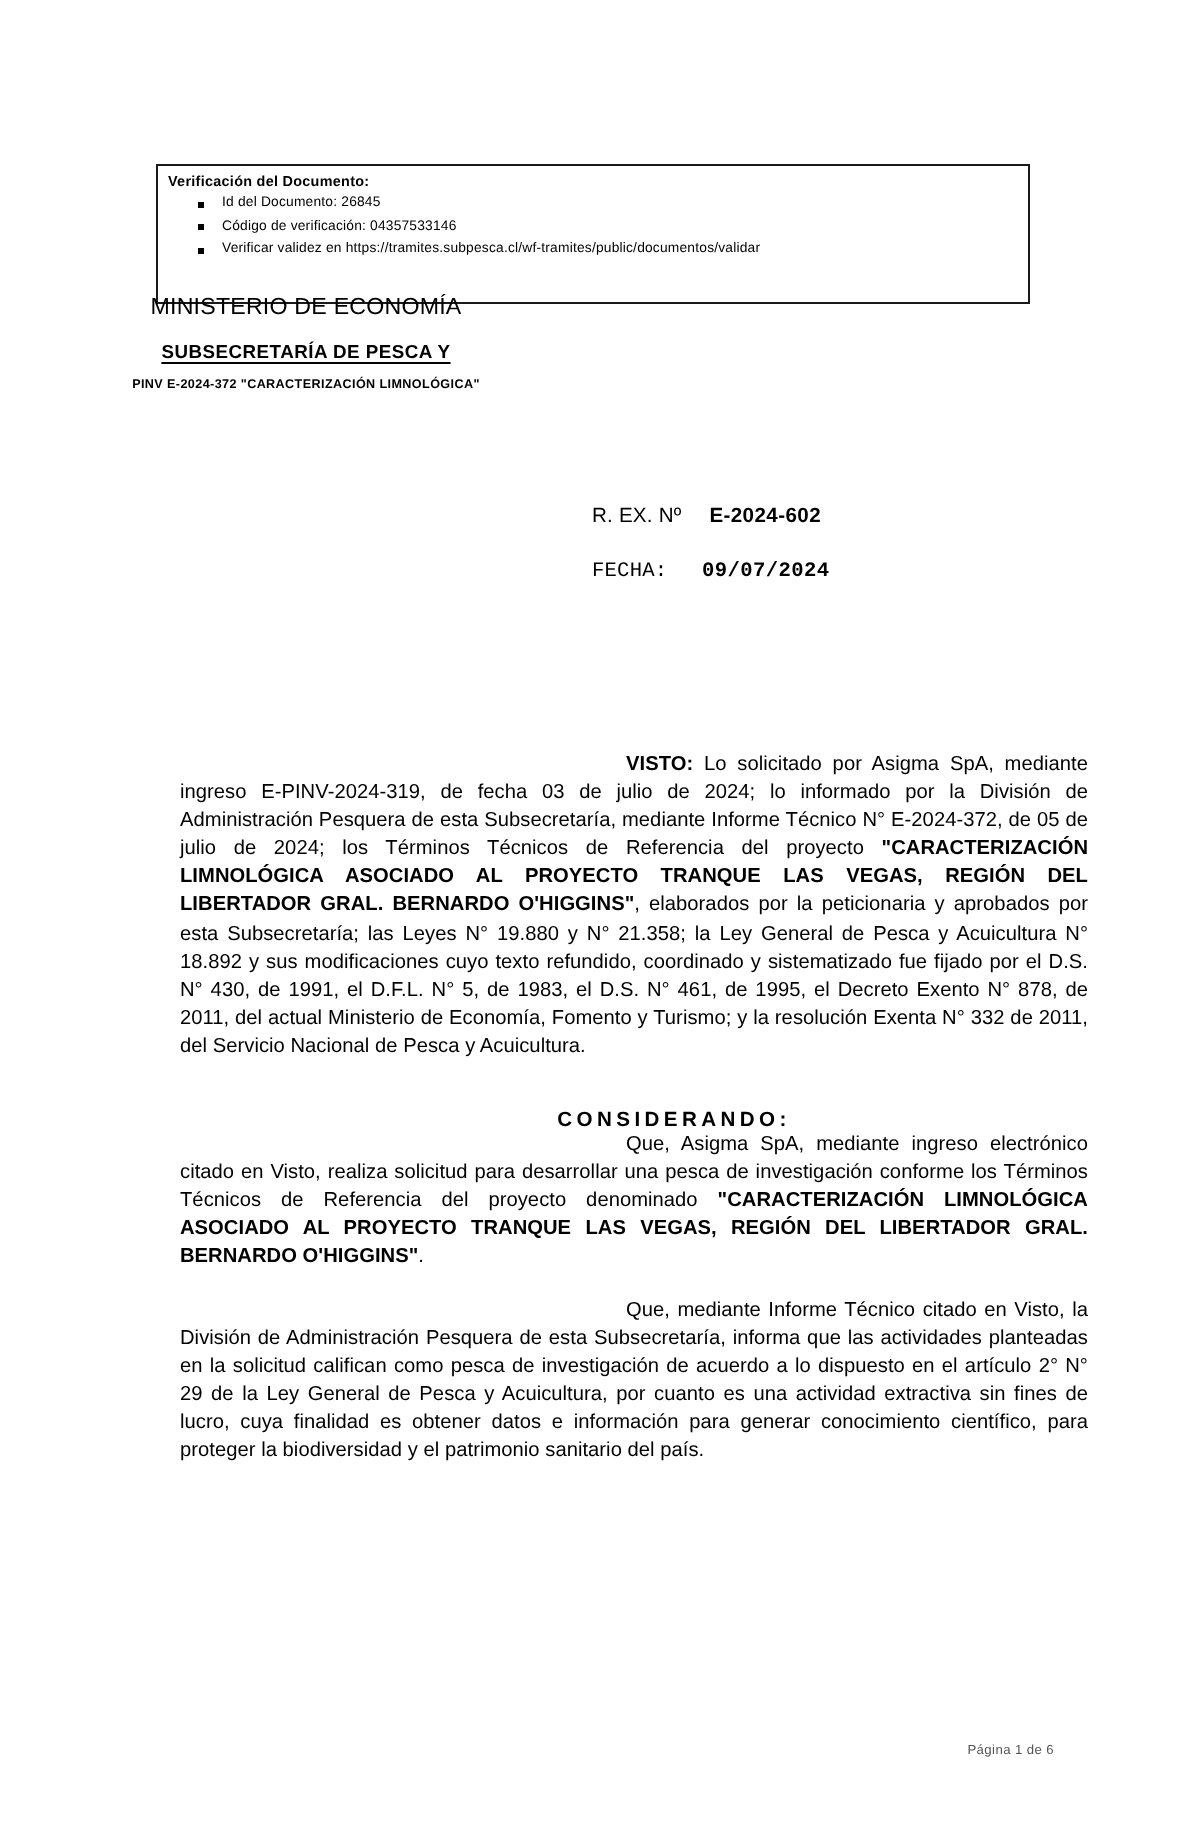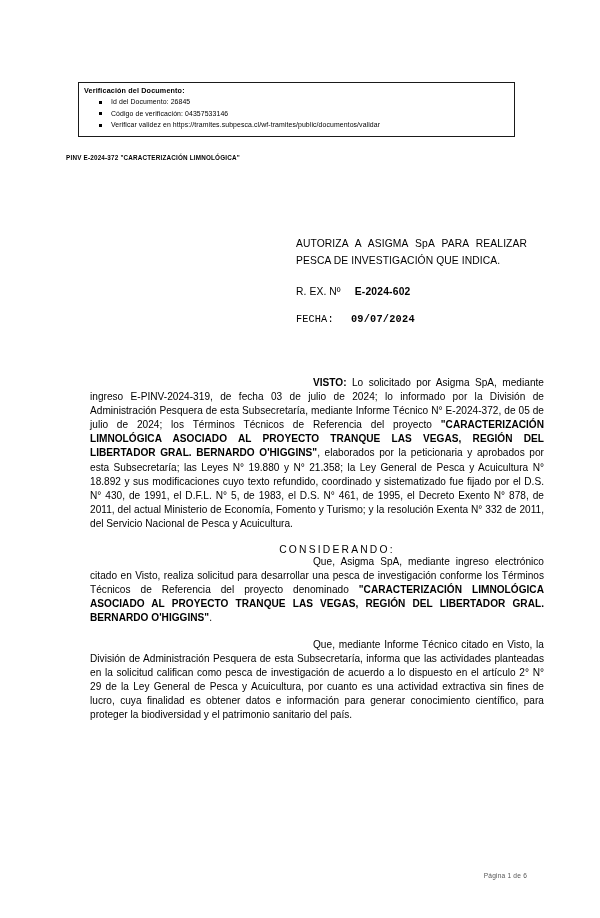--- a/index.html
+++ b/index.html
@@ -15,21 +15,21 @@
     color: #000000;
     overflow: hidden;
   }
 
   
   .verif-box {
     position: absolute;
     left: 78px;
     top: 82px;
     width: 437px;
-    height: 55px;
+    height: 70px;
     border: 1px solid #1a1a1a;
     box-sizing: border-box;
     overflow: hidden;
   }
   .verif-title {
     font-size: 7.2px;
     font-weight: bold;
     letter-spacing: 0.15px;
     margin: 3px 0 0 5px;
     white-space: nowrap;
@@ -144,24 +144,24 @@
   .para.indent {
     text-indent: 223px;
   }
   .para + .para {
     margin-top: 12px;
   }
   .para b { font-weight: bold; }
 
   .considerando {
     font-size: 10.3px;
-    font-weight: normal;
+    font-weight: bold;
     letter-spacing: 2.2px;
     text-align: center;
-    margin: 13px 0 0 0;
+    margin: 24px 0 0 0;
     padding-left: 40px;
   }
   .gap-after-heading { }
 
   
   .footer {
     position: absolute;
     left: 0;
     top: 872px;
     width: 527px;
@@ -178,28 +178,29 @@
   <div class="verif-title">Verificación del Documento:</div>
   <ul class="verif-list">
     <li>Id del Documento: 26845</li>
     <li>Código de verificación: 04357533146</li>
     <li>Verificar validez en https://tramites.subpesca.cl/wf-tramites/public/documentos/validar</li>
   </ul>
 </div>
 
 <div class="letterhead">
   <div class="ministry">
+    <div>MINISTERIO DE ECONOMÍA</div>
   </div>
   <div class="subsec">
+    <div><span>SUBSECRETARÍA DE PESCA Y</span></div>
   </div>
   <div class="proj-ref">PINV E-2024-372 "CARACTERIZACIÓN LIMNOLÓGICA"</div>
 </div>
 
 <div class="right-col">
-  <div class="autoriza">AUTORIZA A ASIGMA SpA PARA REALIZAR PESCA DE INVESTIGACIÓN QUE INDICA.</div>
   <div class="resnum"><span>R. EX. Nº </span><b>E-2024-602</b></div>
   <div class="fecha"><span>FECHA: </span><b>09/07/2024</b></div>
 </div>
 
 <div class="body-col">
 
   <p class="para indent"><b>VISTO:</b><span> Lo solicitado por Asigma SpA, mediante ingreso E-PINV-2024-319, de fecha 03 de julio de 2024; lo informado por la División de Administración Pesquera de esta Subsecretaría, mediante Informe Técnico N° E-2024-372, de 05 de julio de 2024; los Términos Técnicos de Referencia del proyecto </span><b>"CARACTERIZACIÓN LIMNOLÓGICA ASOCIADO AL PROYECTO TRANQUE LAS VEGAS, REGIÓN DEL LIBERTADOR GRAL. BERNARDO O'HIGGINS"</b><span>, elaborados por la peticionaria y aprobados por esta Subsecretaría; las Leyes N° 19.880 y N° 21.358; la Ley General de Pesca y Acuicultura N° 18.892 y sus modificaciones cuyo texto refundido, coordinado y sistematizado fue fijado por el D.S. N° 430, de 1991, el D.F.L. N° 5, de 1983, el D.S. N° 461, de 1995, el Decreto Exento N° 878, de 2011, del actual Ministerio de Economía, Fomento y Turismo; y la resolución Exenta N° 332 de 2011, del Servicio Nacional de Pesca y Acuicultura.</span></p>
 
   <div class="considerando">CONSIDERANDO:</div>
 

